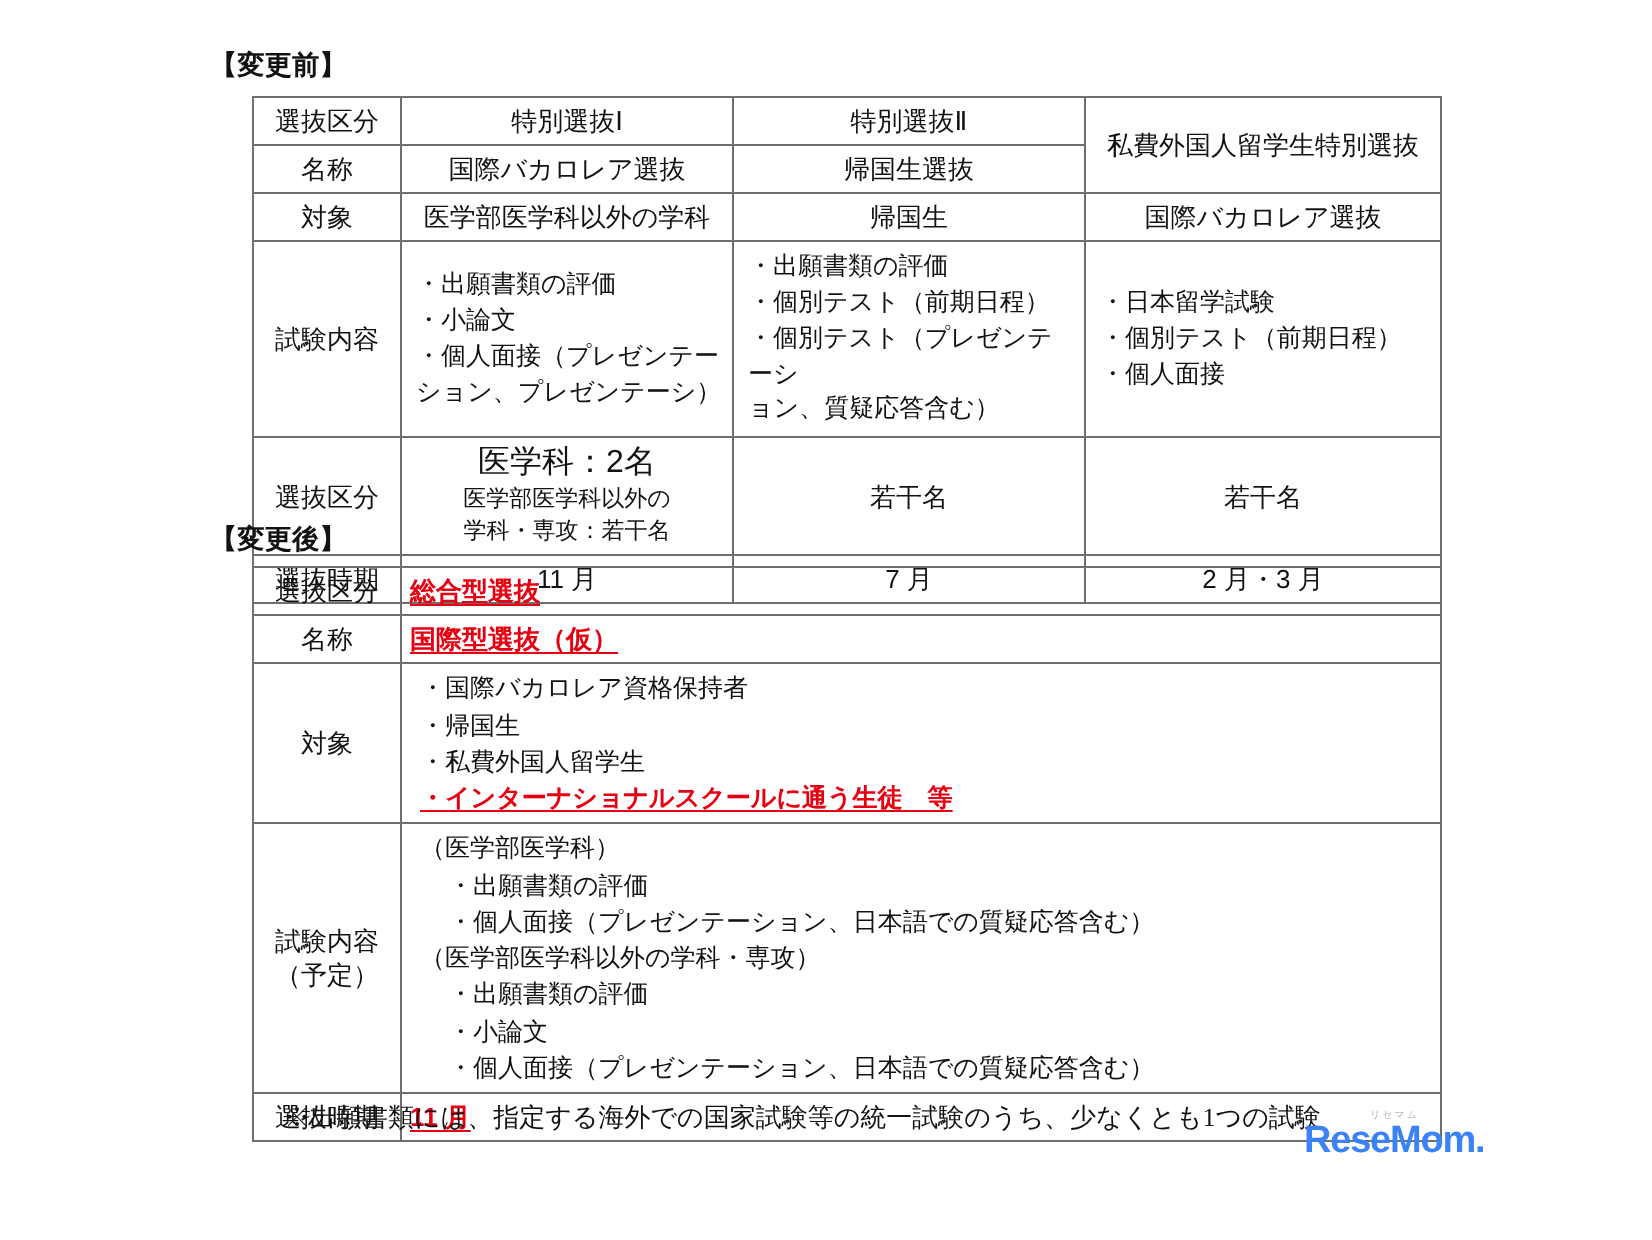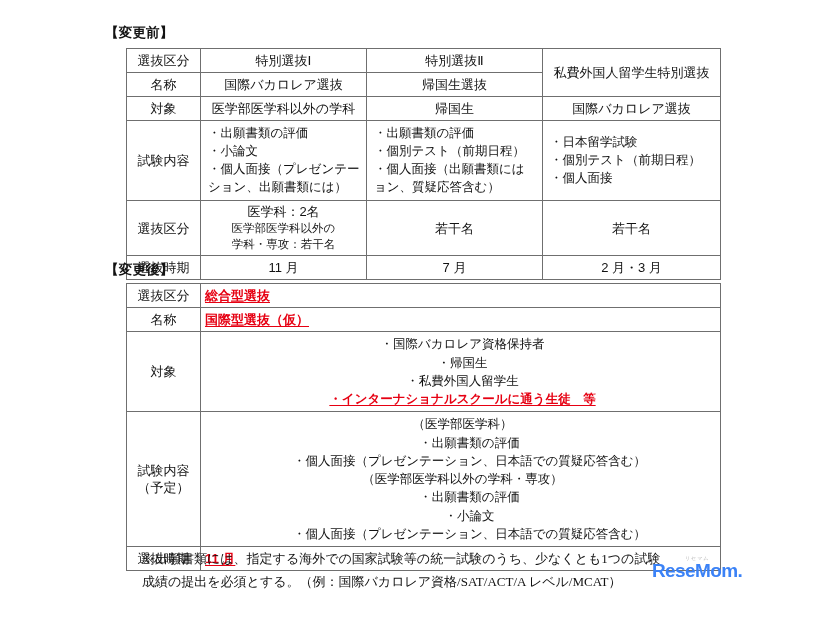--- a/index.html
+++ b/index.html
@@ -63,38 +63,38 @@
     text-align: left;
     font-size: 12.5px;
     line-height: 1.42;
     padding: 4px 5px 4px 7px;
   }
   #table-before td.small-ctr {
     text-align: center;
     font-size: 11.5px;
     line-height: 1.38;
   }
-  .big-line { font-size: 13px; }
+  .big-line { font-size: 16px; }
   
   #table-after {
     left: 105px;
     top: 283px;
     width: 594px;
   }
   #table-after td.lbl {
     text-align: center;
     font-size: 13px;
     padding: 3px 4px;
   }
   #table-after td.ctr {
     text-align: left;
     font-size: 13px;
   }
   #table-after td.list {
-    text-align: center;
+    text-align: left;
     font-size: 12.5px;
     line-height: 1.46;
     padding: 3px 5px 3px 9px;
   }
   .red {
     color: #e60012;
     font-weight: bold;
     text-decoration: underline;
     text-decoration-color: #e60012;
     text-underline-offset: 2px;
@@ -172,26 +172,26 @@
         <td class="ctr">医学部医学科以外の学科</td>
         <td class="ctr">帰国生</td>
         <td class="ctr">国際バカロレア選抜</td>
       </tr>
       <tr>
         <td class="lbl">試験内容</td>
         <td class="list">
           <div>・出願書類の評価</div>
           <div>・小論文</div>
           <div>・個人面接（プレゼンテー</div>
-          <div>ション、出願書類には）</div>
+          <div>ション、プレゼンテーシ）</div>
         </td>
         <td class="list">
           <div>・出願書類の評価</div>
           <div>・個別テスト（前期日程）</div>
-          <div>・個人面接（出願書類には</div>
+          <div>・個別テスト（プレゼンテーシ</div>
           <div>ョン、質疑応答含む）</div>
         </td>
         <td class="list">
           <div>・日本留学試験</div>
           <div>・個別テスト（前期日程）</div>
           <div>・個人面接</div>
         </td>
       </tr>
       <tr>
         <td class="lbl">選抜区分</td>
@@ -262,21 +262,20 @@
         <td class="lbl">選抜時期</td>
         <td class="ctr">
           <span class="red">11 月</span>
         </td>
       </tr>
     </tbody>
   </table>
 
   <div class="note">
     <div>※出願書類には、指定する海外での国家試験等の統一試験のうち、少なくとも1つの試験</div>
-    <div>成績の提出を必須とする。（例：国際バカロレア資格/SAT/ACT/A レベル/MCAT）</div>
   </div>
 
   <div class="logo">
     <span class="logo-ruby">リセマム</span>
     <span class="logo-main">ReseMom.</span>
   </div>
 
 </div>
 
 </body></html>

